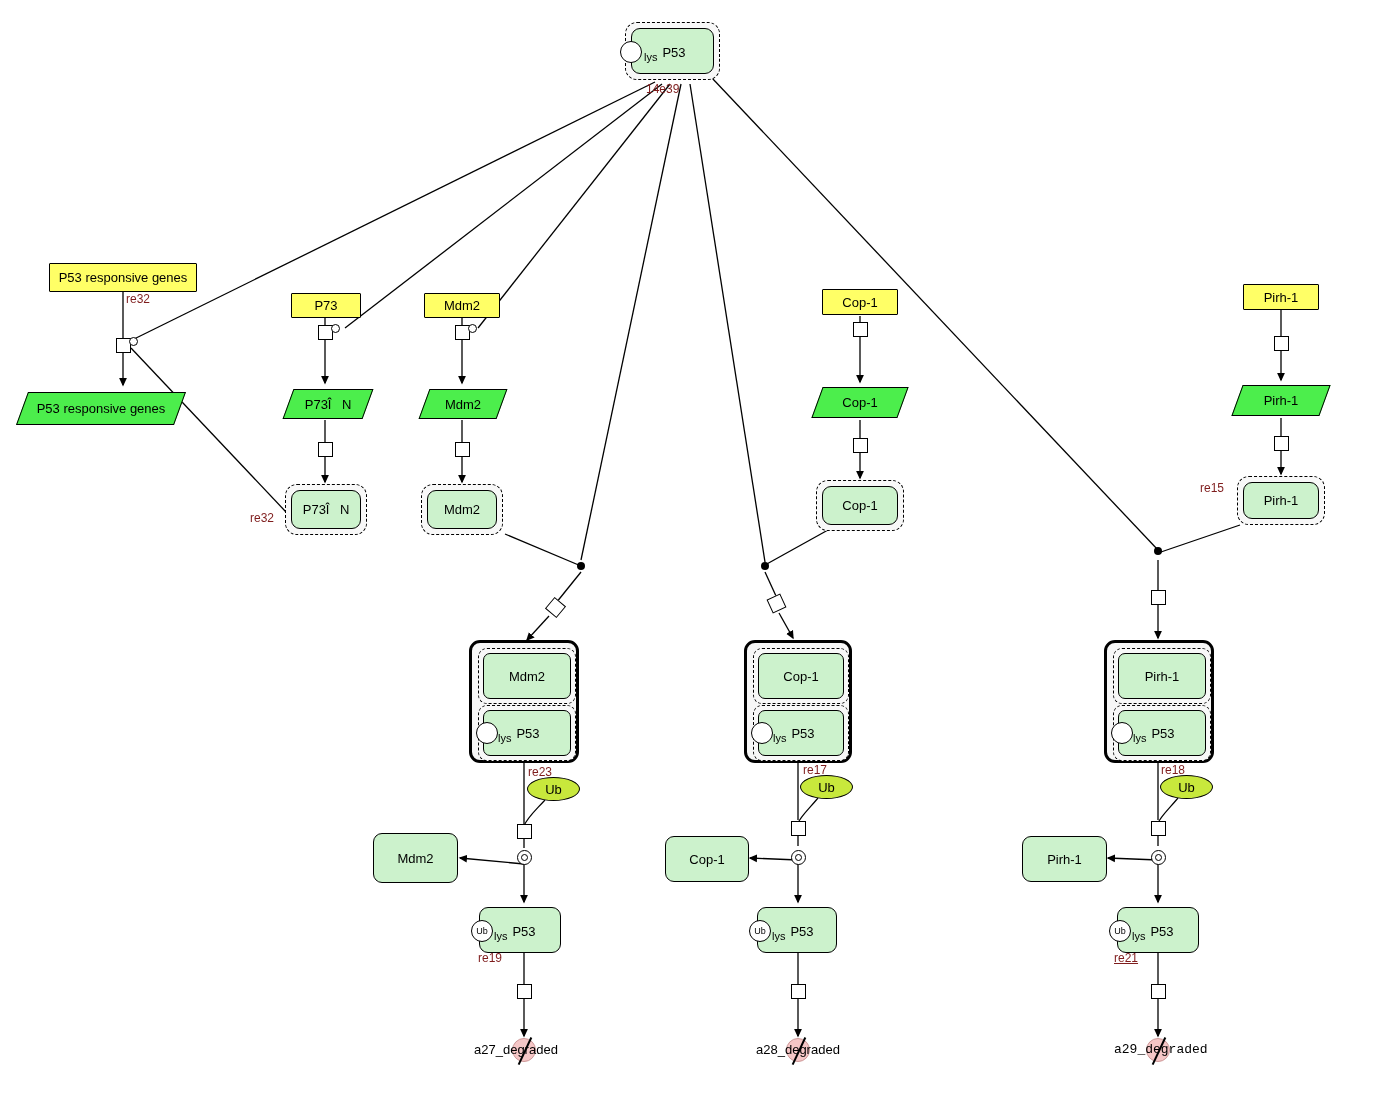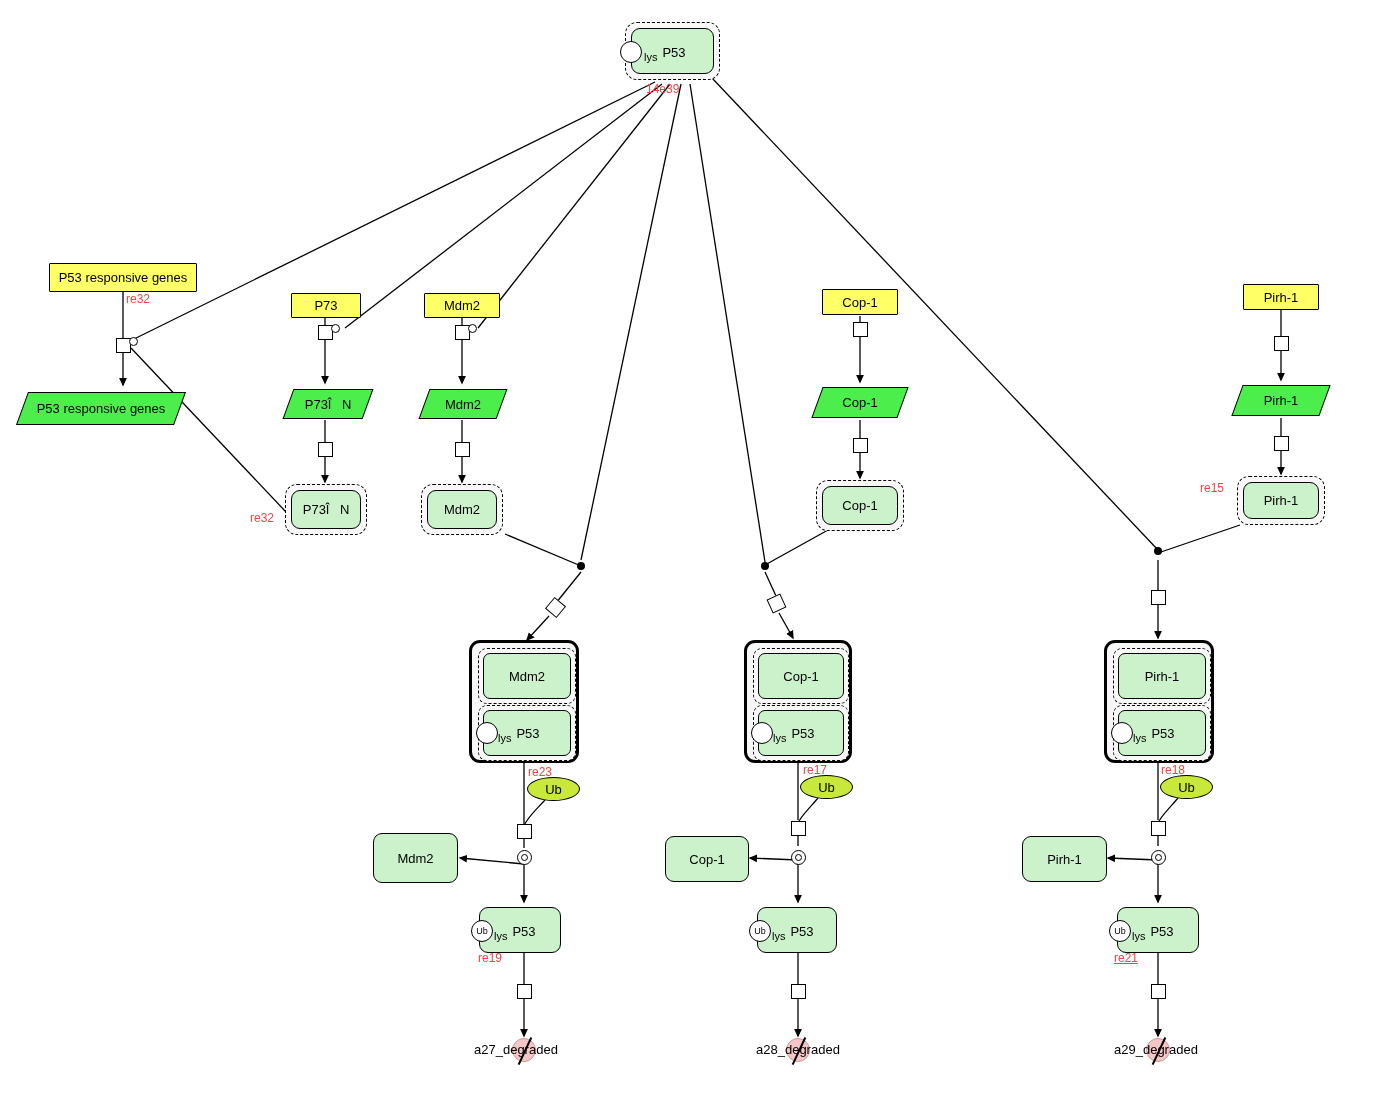--- a/index.html
+++ b/index.html
@@ -171,21 +171,21 @@
     position: absolute;
     left: 11px; top: -3px;
     width: 1.6px; height: 30px;
     background: #000;
     transform: rotate(25deg);
     transform-origin: center;
   }
   .edge-label {
     position: absolute;
     font-size: 12px;
-    color: #ef4444;
+    color: #7f1d1d;
     white-space: nowrap;
   }
   .sink-label {
     position: absolute;
     font-size: 13px;
     color: #000;
     white-space: nowrap;
   }
 </style>
 </head>
@@ -461,21 +461,21 @@
   <div class="proc" style="left:791px; top:984px;"></div>
   <div class="proc" style="left:1151px; top:984px;"></div>
 
   <div class="sink" style="left:512px; top:1038px;"></div>
   <div class="sink-label" style="left:474px; top:1042px;">a27_degraded</div>
 
   <div class="sink" style="left:786px; top:1038px;"></div>
   <div class="sink-label" style="left:756px; top:1042px;">a28_degraded</div>
 
   <div class="sink" style="left:1146px; top:1038px;"></div>
-  <div class="sink-label" style="left:1114px; top:1042px;">a29_degraded</div>
+  <div class="sink-label" style="left:1114px; top:1042px;font-family:Liberation Mono, monospace;">a29_degraded</div>
 
   <div class="edge-label" style="left:126px; top:292px;">re32</div>
   <div class="edge-label" style="left:250px; top:511px;">re32</div>
   <div class="edge-label" style="left:1200px; top:481px;">re15</div>
   <div class="edge-label" style="left:528px; top:765px;">re23</div>
   <div class="edge-label" style="left:803px; top:763px;">re17</div>
   <div class="edge-label" style="left:1161px; top:763px;">re18</div>
   <div class="edge-label" style="left:478px; top:951px;">re19</div>
   <div class="edge-label" style="left:1114px; top:951px;text-decoration:underline;">re21</div>
 

